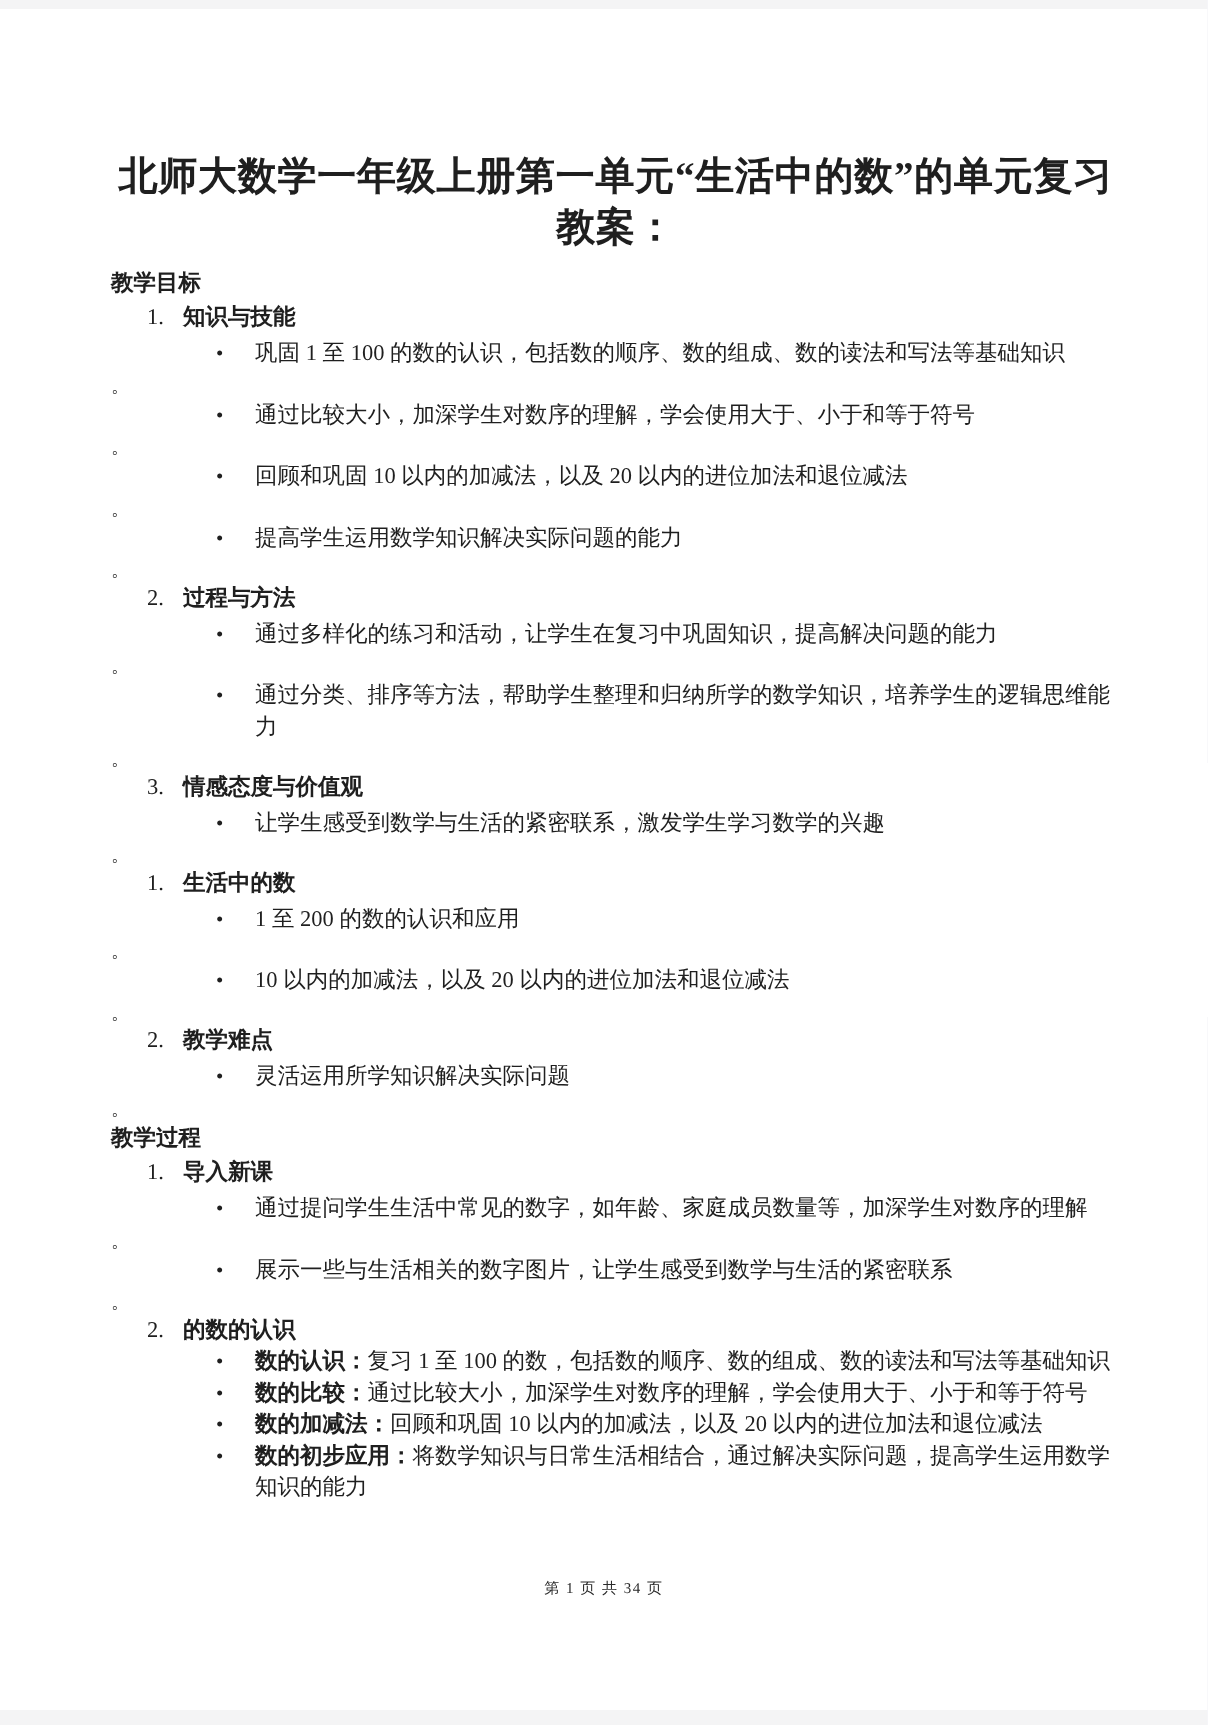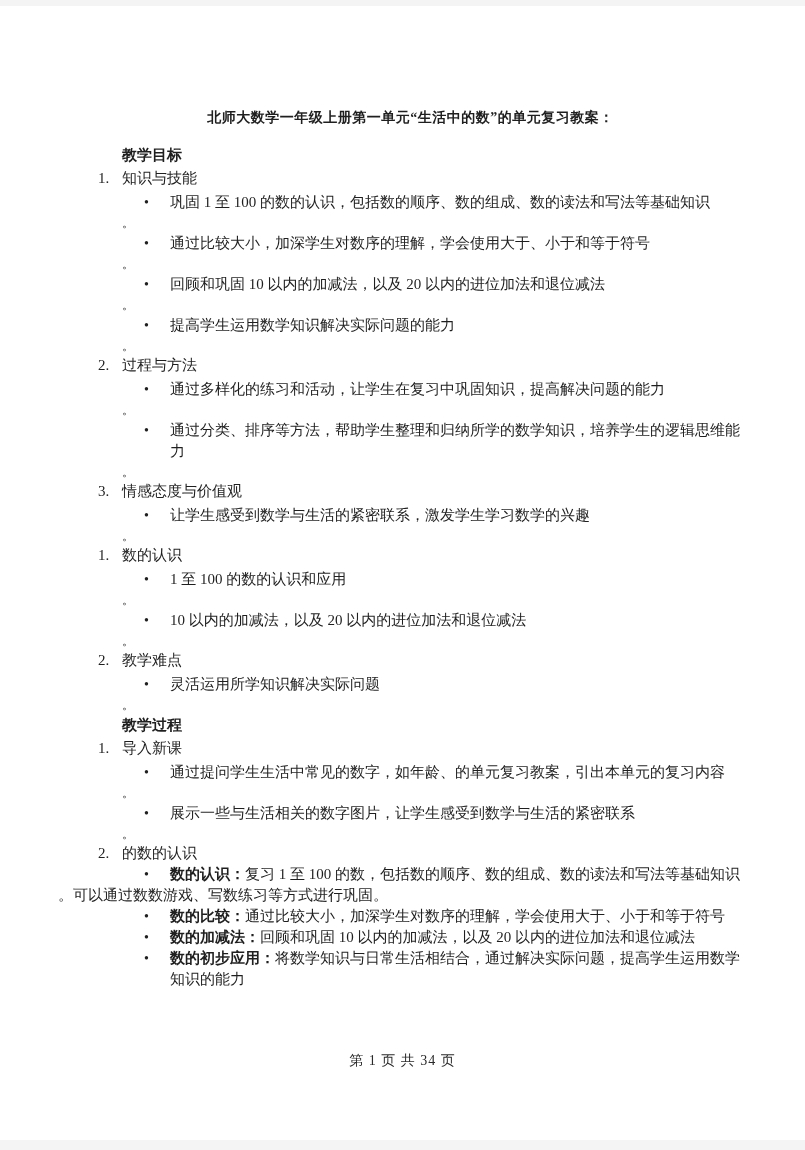--- a/index.html
+++ b/index.html
@@ -15,44 +15,44 @@
   .edge-bottom { height: 10px; }
   .doc-page {
     position: relative;
     width: 805px; height: 1134px;
     background: #ffffff;
     padding: 0 58px 0 74px;
     overflow: hidden;
   }
   .title {
     margin: 95px 0 10px;
-    font-size: 14px;
+    font-size: 26px;
     line-height: 34px;
     font-weight: 700;
     text-align: center;
     letter-spacing: 0.5px;
   }
-  .blk { font-size: 15px; line-height: 21px; margin-left: 48px; }
+  .blk { font-size: 15px; line-height: 21px; }
   .heading { font-weight: 700; margin-top: 3px; }
   .numbered { margin-top: 2px; margin-left: 24px; display: flex; }
   .num { width: 24px; flex: 0 0 24px; }
-  .nlabel { font-weight: 400; }
+  .nlabel { font-weight: 700; }
   .bullet { margin-top: 3px; margin-left: 70px; display: flex; }
   .bullet.tight { margin-top: 0; }
   .dot { width: 26px; flex: 0 0 26px; font-size: 14px; }
   .btext { flex: 1; }
   .btext b { font-weight: 700; text-align: center; }
   .period { font-size: 12px; line-height: 13px; margin-top: 4px; }
   .continuation { margin-top: 0; margin-left: -16px; }
   .footer {
     position: absolute;
     left: 0; right: 0;
     top: 1046px;
     text-align: center;
-    font-size: 14px;
+    font-size: 10px;
     letter-spacing: 1px;
     color: #2a2a2a;
   }
 </style>
 </head>
 <body>
 
 <div class="edge-band edge-top"></div>
 
 <div class="doc-page">
@@ -102,25 +102,25 @@
         <span class="num">3.</span>
         <span class="nlabel">情感态度与价值观</span>
       </div>
       <div class="blk bullet">
         <span class="dot">•</span>
         <span class="btext">让学生感受到数学与生活的紧密联系，激发学生学习数学的兴趣</span>
       </div>
       <div class="blk period">。</div>
       <div class="blk numbered">
         <span class="num">1.</span>
-        <span class="nlabel">数的认识</span>
+        <span class="nlabel">生活中的数</span>
       </div>
       <div class="blk bullet">
         <span class="dot">•</span>
-        <span class="btext">1 至 100 的数的认识和应用</span>
+        <span class="btext">1 至 200 的数的认识和应用</span>
       </div>
       <div class="blk period">。</div>
       <div class="blk bullet">
         <span class="dot">•</span>
         <span class="btext">10 以内的加减法，以及 20 以内的进位加法和退位减法</span>
       </div>
       <div class="blk period">。</div>
       <div class="blk numbered">
         <span class="num">2.</span>
         <span class="nlabel">教学难点</span>
@@ -130,37 +130,36 @@
         <span class="btext">灵活运用所学知识解决实际问题</span>
       </div>
       <div class="blk period">。</div>
       <div class="blk heading">教学过程</div>
       <div class="blk numbered">
         <span class="num">1.</span>
         <span class="nlabel">导入新课</span>
       </div>
       <div class="blk bullet">
         <span class="dot">•</span>
-        <span class="btext">通过提问学生生活中常见的数字，如年龄、的单元复习教案，引出本单元的复习内容</span>
+        <span class="btext">通过提问学生生活中常见的数字，如年龄、家庭成员数量等，加深学生对数序的理解</span>
       </div>
       <div class="blk period">。</div>
       <div class="blk bullet">
         <span class="dot">•</span>
         <span class="btext">展示一些与生活相关的数字图片，让学生感受到数学与生活的紧密联系</span>
       </div>
       <div class="blk period">。</div>
       <div class="blk numbered">
         <span class="num">2.</span>
         <span class="nlabel">的数的认识</span>
       </div>
       <div class="blk bullet tight">
         <span class="dot">•</span>
         <span class="btext"><b>数的认识：</b>复习 1 至 100 的数，包括数的顺序、数的组成、数的读法和写法等基础知识</span>
       </div>
-      <div class="blk continuation">。可以通过数数游戏、写数练习等方式进行巩固。</div>
       <div class="blk bullet tight">
         <span class="dot">•</span>
         <span class="btext"><b>数的比较：</b>通过比较大小，加深学生对数序的理解，学会使用大于、小于和等于符号</span>
       </div>
       <div class="blk bullet tight">
         <span class="dot">•</span>
         <span class="btext"><b>数的加减法：</b>回顾和巩固 10 以内的加减法，以及 20 以内的进位加法和退位减法</span>
       </div>
       <div class="blk bullet tight">
         <span class="dot">•</span>

